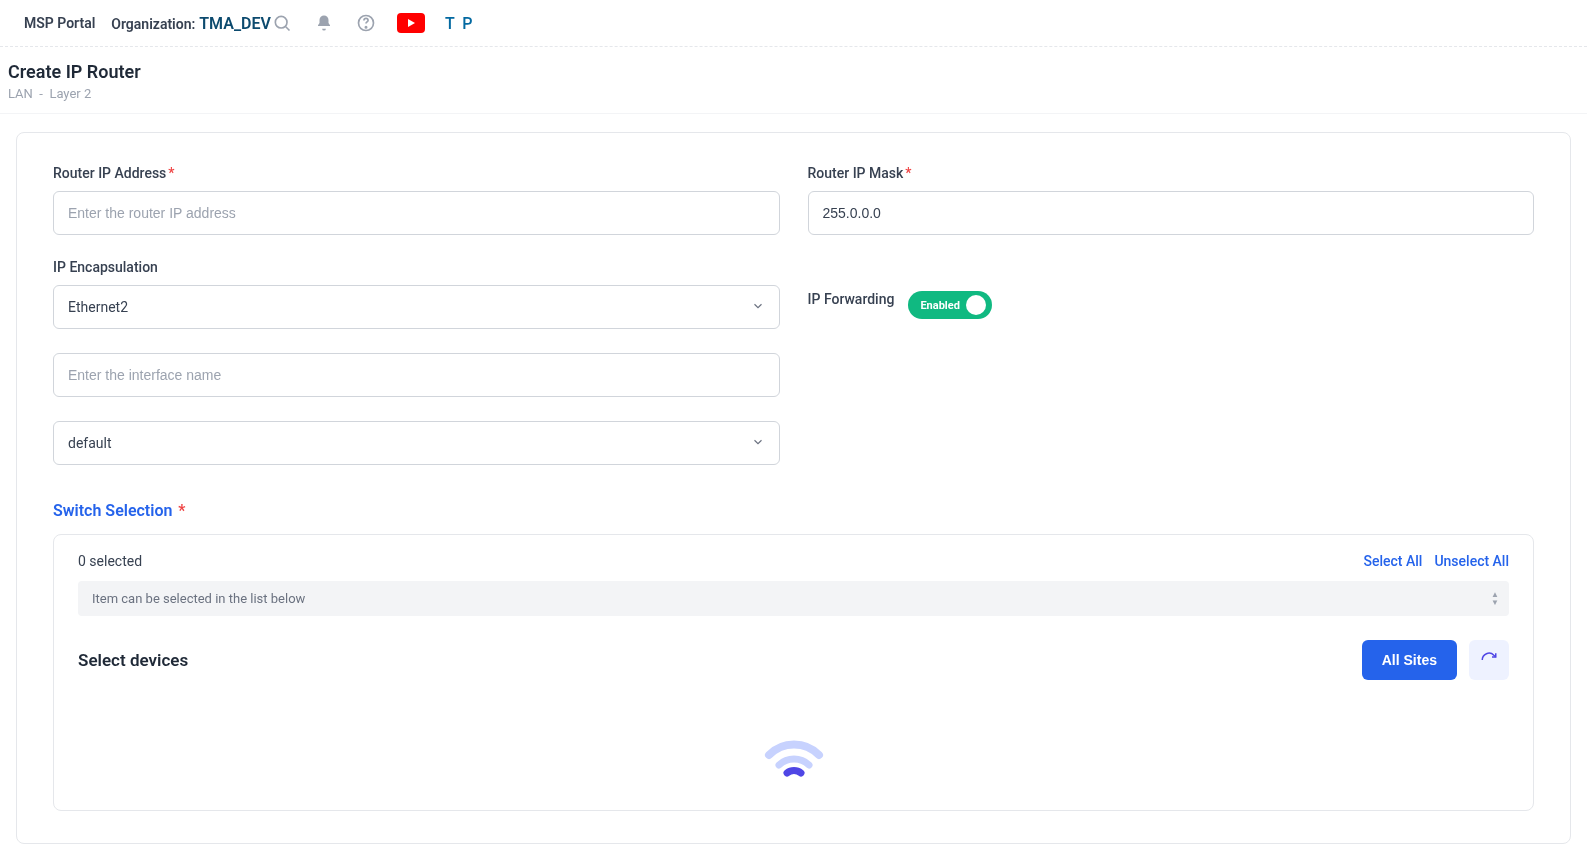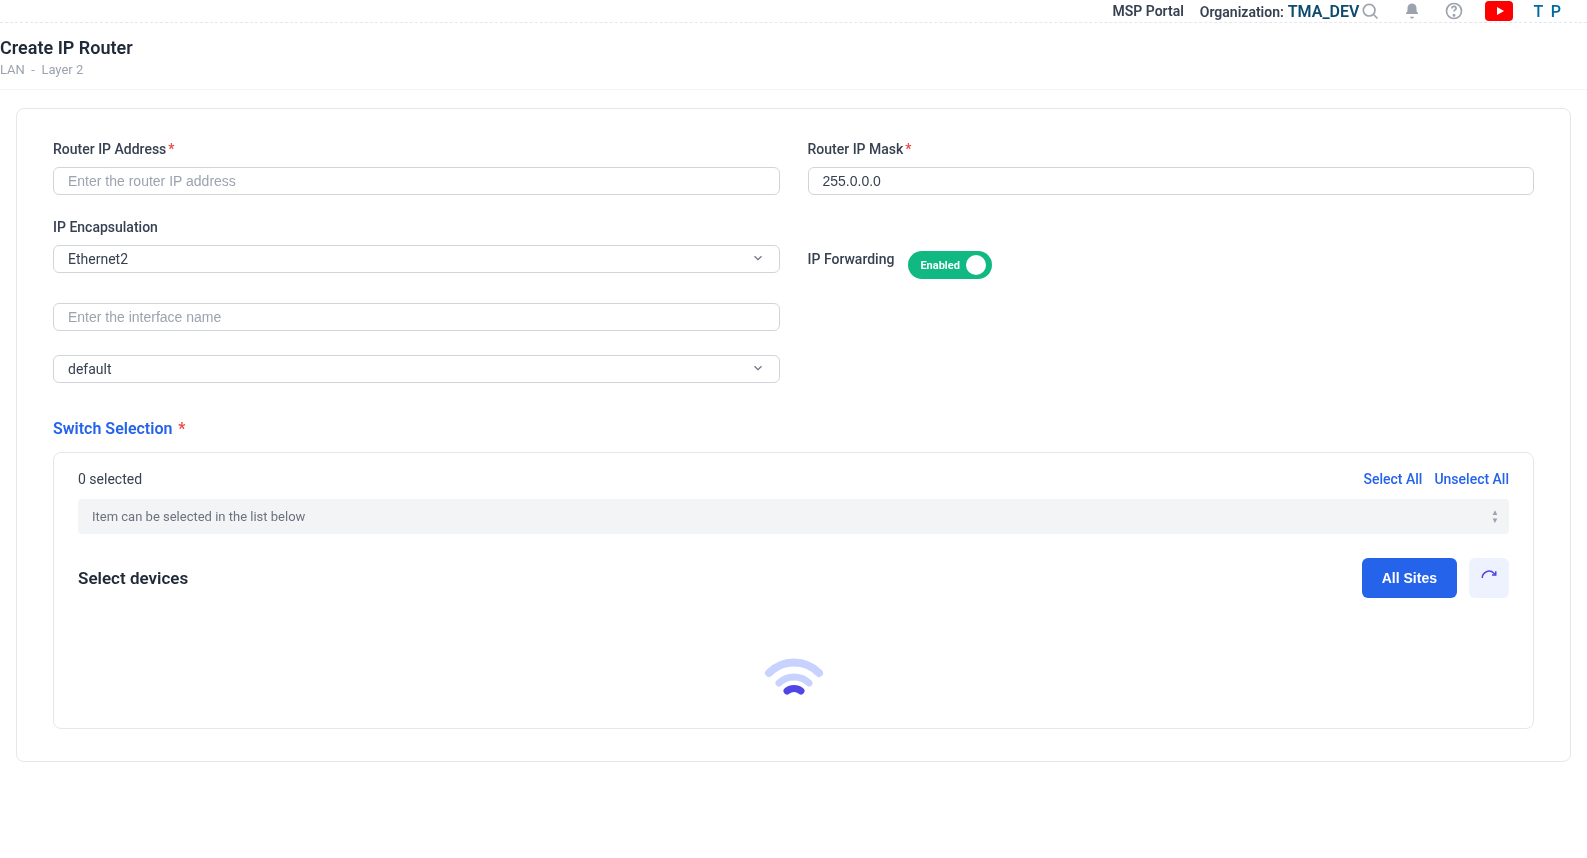--- a/index.html
+++ b/index.html
@@ -8,22 +8,22 @@
       padding: 0;
     }
     body {
       font-family: -apple-system, BlinkMacSystemFont, "Segoe UI", Roboto, Helvetica, Arial, sans-serif;
       color: #1f2937;
       background: #ffffff;
     }
     .top-header {
       display: flex;
       align-items: center;
-      justify-content: flex-end;
-      padding: 0 24px;
+      justify-content: flex-start;
+      padding: 12px 24px;
       border-bottom: 1px dashed #e5e7eb;
     }
     .top-left {
       display: flex;
       align-items: center;
       gap: 16px;
     }
     .portal-title {
       font-weight: 600;
       font-size: 14px;
@@ -71,21 +71,21 @@
       margin-left: 2px;
     }
     .avatar {
       font-size: 16px;
       font-weight: 500;
       color: #0369a1;
       letter-spacing: 2px;
       cursor: pointer;
     }
     .page-header {
-      padding: 14px 0 12px;
+      padding: 14px 8px 12px;
       border-bottom: 1px solid #f3f4f6;
     }
     .page-title {
       font-size: 18px;
       font-weight: 600;
       color: #1f2937;
     }
     .breadcrumb {
       font-size: 13px;
       color: #9ca3af;
@@ -111,21 +111,21 @@
       font-size: 14px;
       font-weight: 500;
       color: #374151;
       margin-bottom: 10px;
     }
     .req {
       color: #ef4444;
       margin-left: 2px;
     }
     .text-input, .select-input {
-      height: 28px;
+      height: 44px;
       border: 1px solid #d1d5db;
       border-radius: 6px;
       padding: 0 14px;
       font-size: 14px;
       color: #374151;
       background: #fff;
       width: 100%;
     }
     .text-input::placeholder {
       color: #9ca3af;

